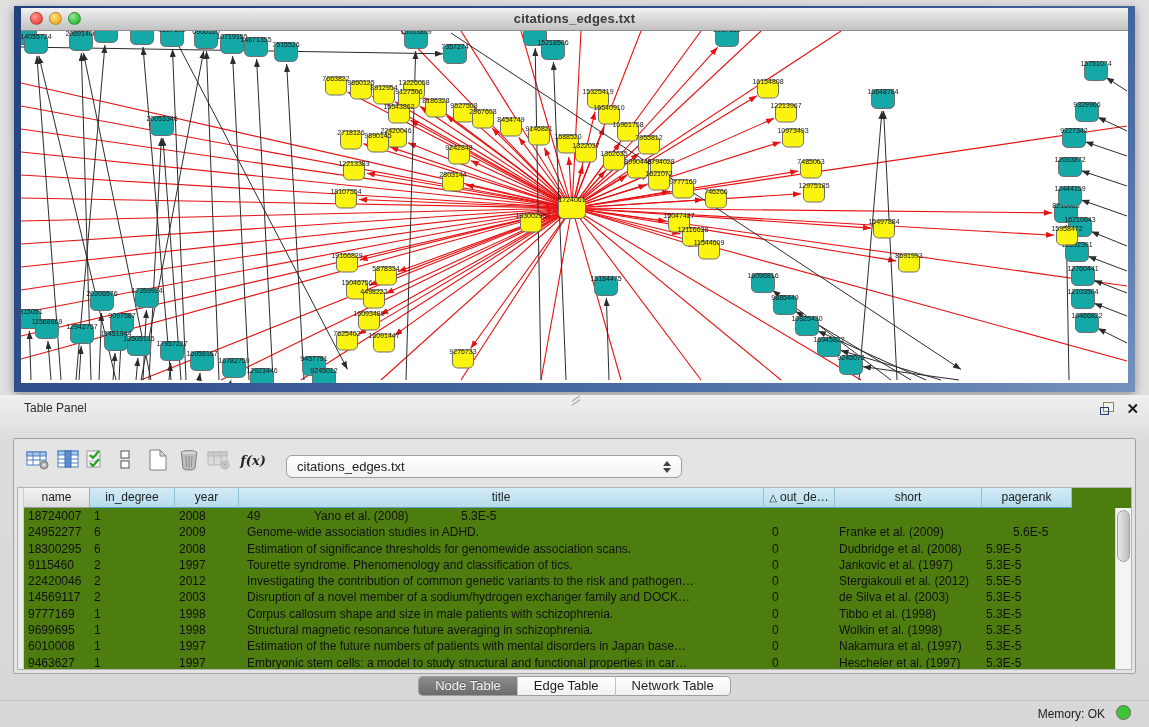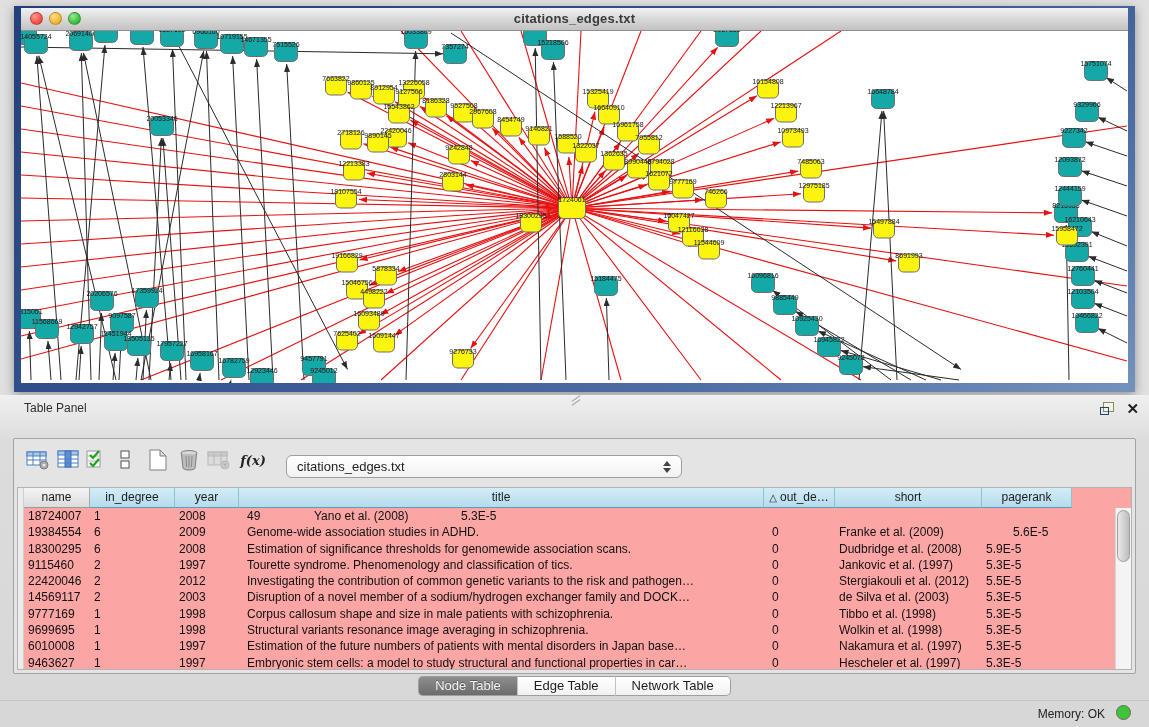--- a/index.html
+++ b/index.html
@@ -64,21 +64,21 @@
     background:linear-gradient(#ffffff,#f2f2f2);
     border:1px solid #9f9f9f;border-radius:6px;
     font-size:13px;color:#222;line-height:21px;padding-left:10px;
   }
   .combo .arrows{position:absolute;right:9px;top:4px;width:9px;height:14px;}
   .combo .arrows .up{position:absolute;top:1px;left:0;border-left:4px solid transparent;border-right:4px solid transparent;border-bottom:5px solid #444;}
   .combo .arrows .dn{position:absolute;bottom:1px;left:0;border-left:4px solid transparent;border-right:4px solid transparent;border-top:5px solid #444;}
   
   .table-wrap{
     position:absolute;left:3px;right:3px;top:48px;bottom:3px;
-    background:#fca5a5;border:1px solid #b3b3b3;box-sizing:border-box;overflow:hidden;
+    background:#4d7c0f;border:1px solid #b3b3b3;box-sizing:border-box;overflow:hidden;
   }
   .gutter{position:absolute;left:0;top:0;bottom:0;width:5px;background:#ececec;border-right:1px solid #cfcfcf;}
   .thead{position:absolute;left:6px;top:0;height:20px;display:flex;}
   .th{
     box-sizing:border-box;height:20px;line-height:19px;text-align:center;
     font-size:12px;color:#1c1c1c;
     background:linear-gradient(#d3ecf7,#b5dcec);
     border-right:1px solid #8fc0d6;border-bottom:1px solid #5d9cba;
     overflow:hidden;white-space:nowrap;
   }
@@ -581,21 +581,21 @@
       <div class="tbody" id="tbody">
           <div class="trow">
             <div class="td" style="width: 66px;">18724007</div>
             <div class="td" style="width: 85px;">1</div>
             <div class="td" style="width: 64px;">2008</div>
             <div class="td" style="width: 71px; padding-left: 8px;">49</div>
             <div class="td" style="width: 147px;">Yano et al. (2008)</div>
             <div class="td" style="width: 90px;">5.3E-5</div>
           </div>
           <div class="trow">
-            <div class="td" style="width: 66px;">19384554</div>
+            <div class="td" style="width: 66px;">24952277</div>
             <div class="td" style="width: 85px;">6</div>
             <div class="td" style="width: 64px;">2009</div>
             <div class="td" style="width: 525px; padding-left: 8px;">Genome-wide association studies in ADHD.</div>
             <div class="td" style="width: 71px; padding-left: 8px;">0</div>
             <div class="td" style="width: 147px;">Franke et al. (2009)</div>
             <div class="td" style="width: 90px; margin-left: 27px;">5.6E-5</div>
           </div>
           <div class="trow">
             <div class="td" style="width: 66px;">18300295</div>
             <div class="td" style="width: 85px;">6</div>
@@ -638,21 +638,21 @@
             <div class="td" style="width: 64px;">1998</div>
             <div class="td" style="width: 525px; padding-left: 8px;">Corpus callosum shape and size in male patients with schizophrenia.</div>
             <div class="td" style="width: 71px; padding-left: 8px;">0</div>
             <div class="td" style="width: 147px;">Tibbo et al. (1998)</div>
             <div class="td" style="width: 90px;">5.3E-5</div>
           </div>
           <div class="trow">
             <div class="td" style="width: 66px;">9699695</div>
             <div class="td" style="width: 85px;">1</div>
             <div class="td" style="width: 64px;">1998</div>
-            <div class="td" style="width: 525px; padding-left: 8px;">Structural variants resonance image averaging in schizophrenia.</div>
+            <div class="td" style="width: 525px; padding-left: 8px;">Structural magnetic resonance future averaging in schizophrenia.</div>
             <div class="td" style="width: 71px; padding-left: 8px;">0</div>
             <div class="td" style="width: 147px;">Wolkin et al. (1998)</div>
             <div class="td" style="width: 90px;">5.3E-5</div>
           </div>
           <div class="trow">
             <div class="td" style="width: 66px;">6010008</div>
             <div class="td" style="width: 85px;">1</div>
             <div class="td" style="width: 64px;">1997</div>
             <div class="td" style="width: 525px; padding-left: 8px;">Estimation of the future numbers of patients with mental disorders in Japan base…</div>
             <div class="td" style="width: 71px; padding-left: 8px;">0</div>

